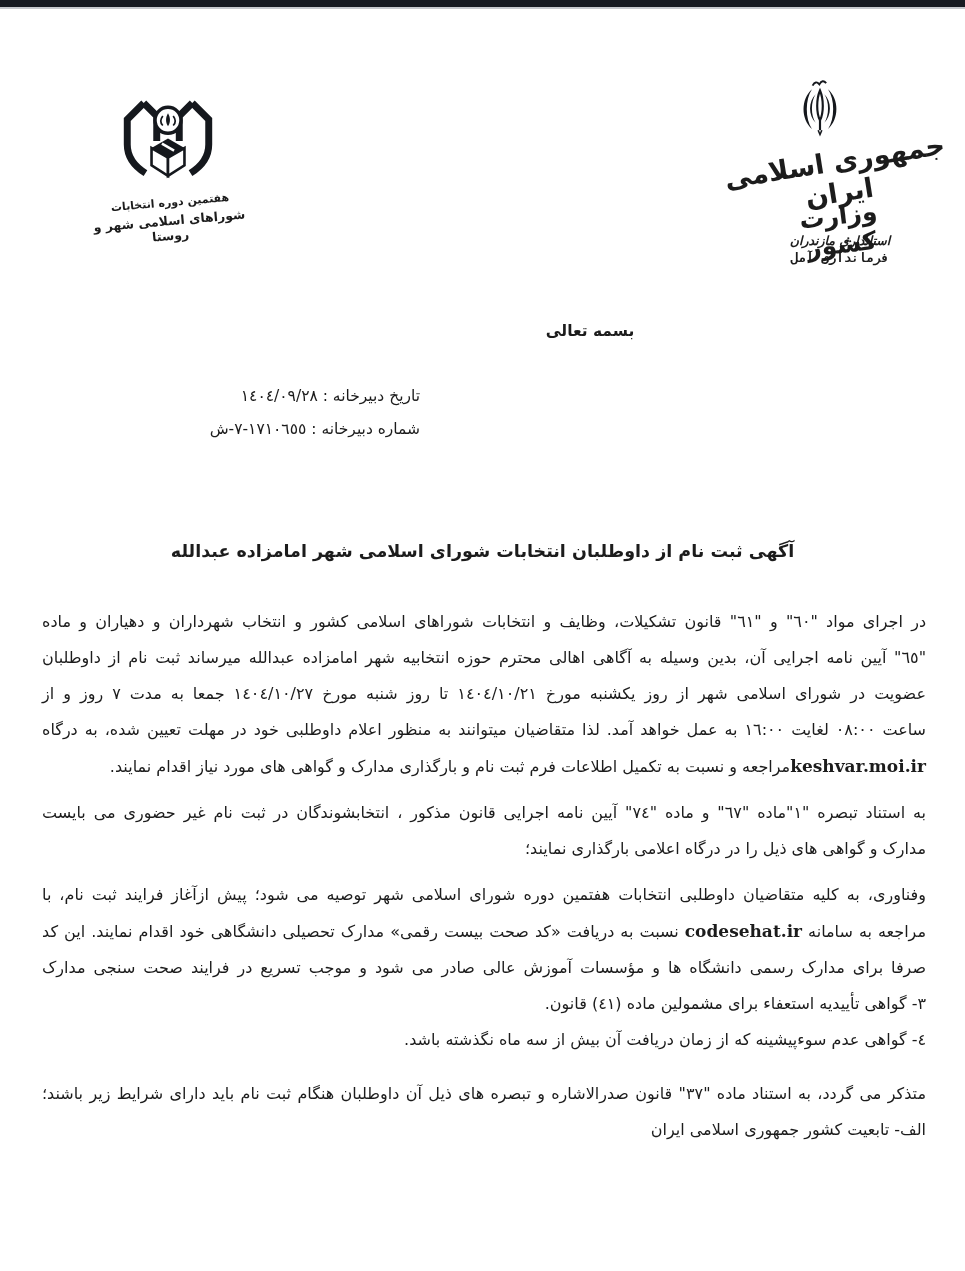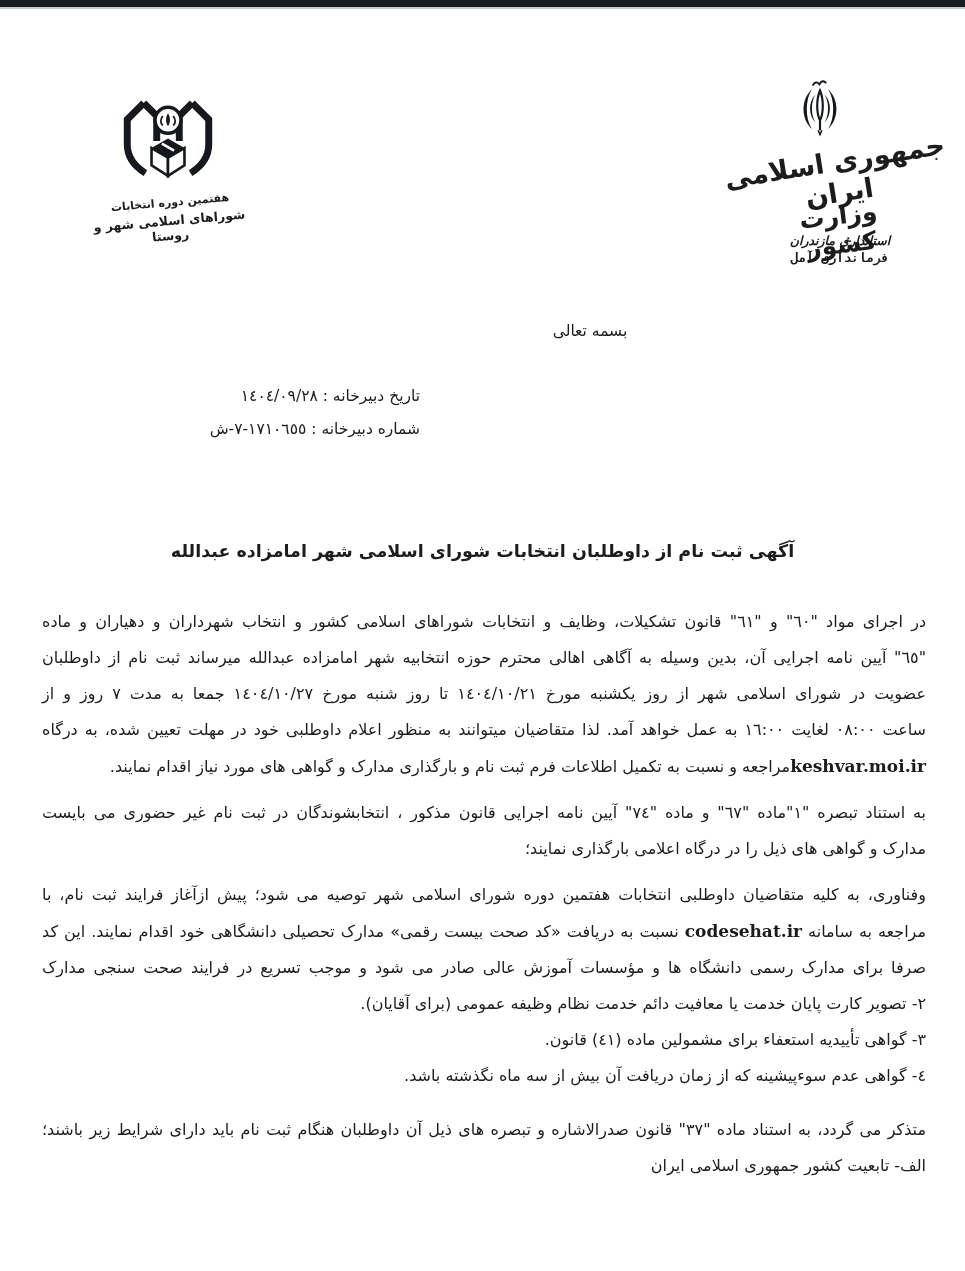--- a/index.html
+++ b/index.html
@@ -19,21 +19,21 @@
   
   .cap{font-weight:bold;text-align:center;direction:rtl;}
   .cap1{left:95px;top:196px;width:150px;font-size:11px;transform:rotate(-5deg);}
   .cap2{left:78px;top:213px;width:184px;font-size:12.5px;transform:rotate(-5deg);}
   .callig1{left:713px;top:146px;width:248px;font-size:27px;font-weight:bold;text-align:center;direction:rtl;transform:rotate(-9deg);}
   .callig2{left:763px;top:201px;width:154px;font-size:25px;font-weight:bold;text-align:center;direction:rtl;transform:rotate(-7deg);}
   .org{left:763px;width:154px;font-size:12.5px;font-weight:bold;text-align:center;direction:rtl;}
   .org1{top:233px;font-style:italic;}
   .org2{top:250px;font-family:Liberation Mono, monospace;}
 
-  .besmele{left:535px;top:322px;width:110px;font-size:15.5px;text-align:center;direction:rtl;}
+  .besmele{left:535px;top:322px;width:110px;font-size:15.5px;text-align:center;direction:rtl;font-weight:bold;}
 
   .secretariat{left:60px;top:380px;width:360px;direction:rtl;text-align:right;font-size:15.5px;line-height:33px;}
 
   .doc-title{left:0;top:541px;width:965px;text-align:center;direction:rtl;font-size:17.5px;font-weight:bold;}
 
   .body-text{
     left:42px;top:604px;width:884px;
     direction:rtl;
     font-size:16px;line-height:36px;
   }
@@ -112,21 +112,20 @@
 
     <div class="line just">به استناد تبصره "١"ماده "٦٧" و ماده "٧٤" آیین نامه اجرایی قانون مذکور ، انتخابشوندگان در ثبت نام غیر حضوری می بایست</div>
     <div class="line right">مدارک و گواهی های ذیل را در درگاه اعلامی بارگذاری نمایند؛</div>
 
     <div class="sp10"></div>
 
     <div class="line just">وفناوری، به کلیه متقاضیان داوطلبی انتخابات هفتمین دوره شورای اسلامی شهر توصیه می شود؛ پیش ازآغاز فرایند ثبت نام، با</div>
     <div class="line just"><span>مراجعه به سامانه </span><span class="url">codesehat.ir</span><span> نسبت به دریافت «کد صحت بیست  رقمی» مدارک تحصیلی دانشگاهی خود اقدام نمایند. این کد</span></div>
     <div class="line just">صرفا برای مدارک رسمی دانشگاه ها و مؤسسات آموزش عالی صادر می شود و موجب تسریع در فرایند صحت  سنجی مدارک</div>
 
-    <div class="line right">٢- تصویر کارت پایان خدمت یا معافیت دائم خدمت نظام وظیفه عمومی (برای آقایان).</div>
     <div class="line right">٣- گواهی تأییدیه استعفاء برای مشمولین ماده (٤١) قانون.</div>
     <div class="line right">٤- گواهی عدم سوءپیشینه که از زمان دریافت آن بیش از سه ماه نگذشته باشد.</div>
 
     <div class="sp18"></div>
 
     <div class="line just">متذکر می گردد، به استناد ماده "٣٧" قانون صدرالاشاره و تبصره های ذیل آن داوطلبان هنگام ثبت نام باید دارای شرایط زیر باشند؛</div>
     <div class="line indent-right">الف- تابعیت کشور جمهوری اسلامی ایران</div>
 
   </div>
 

